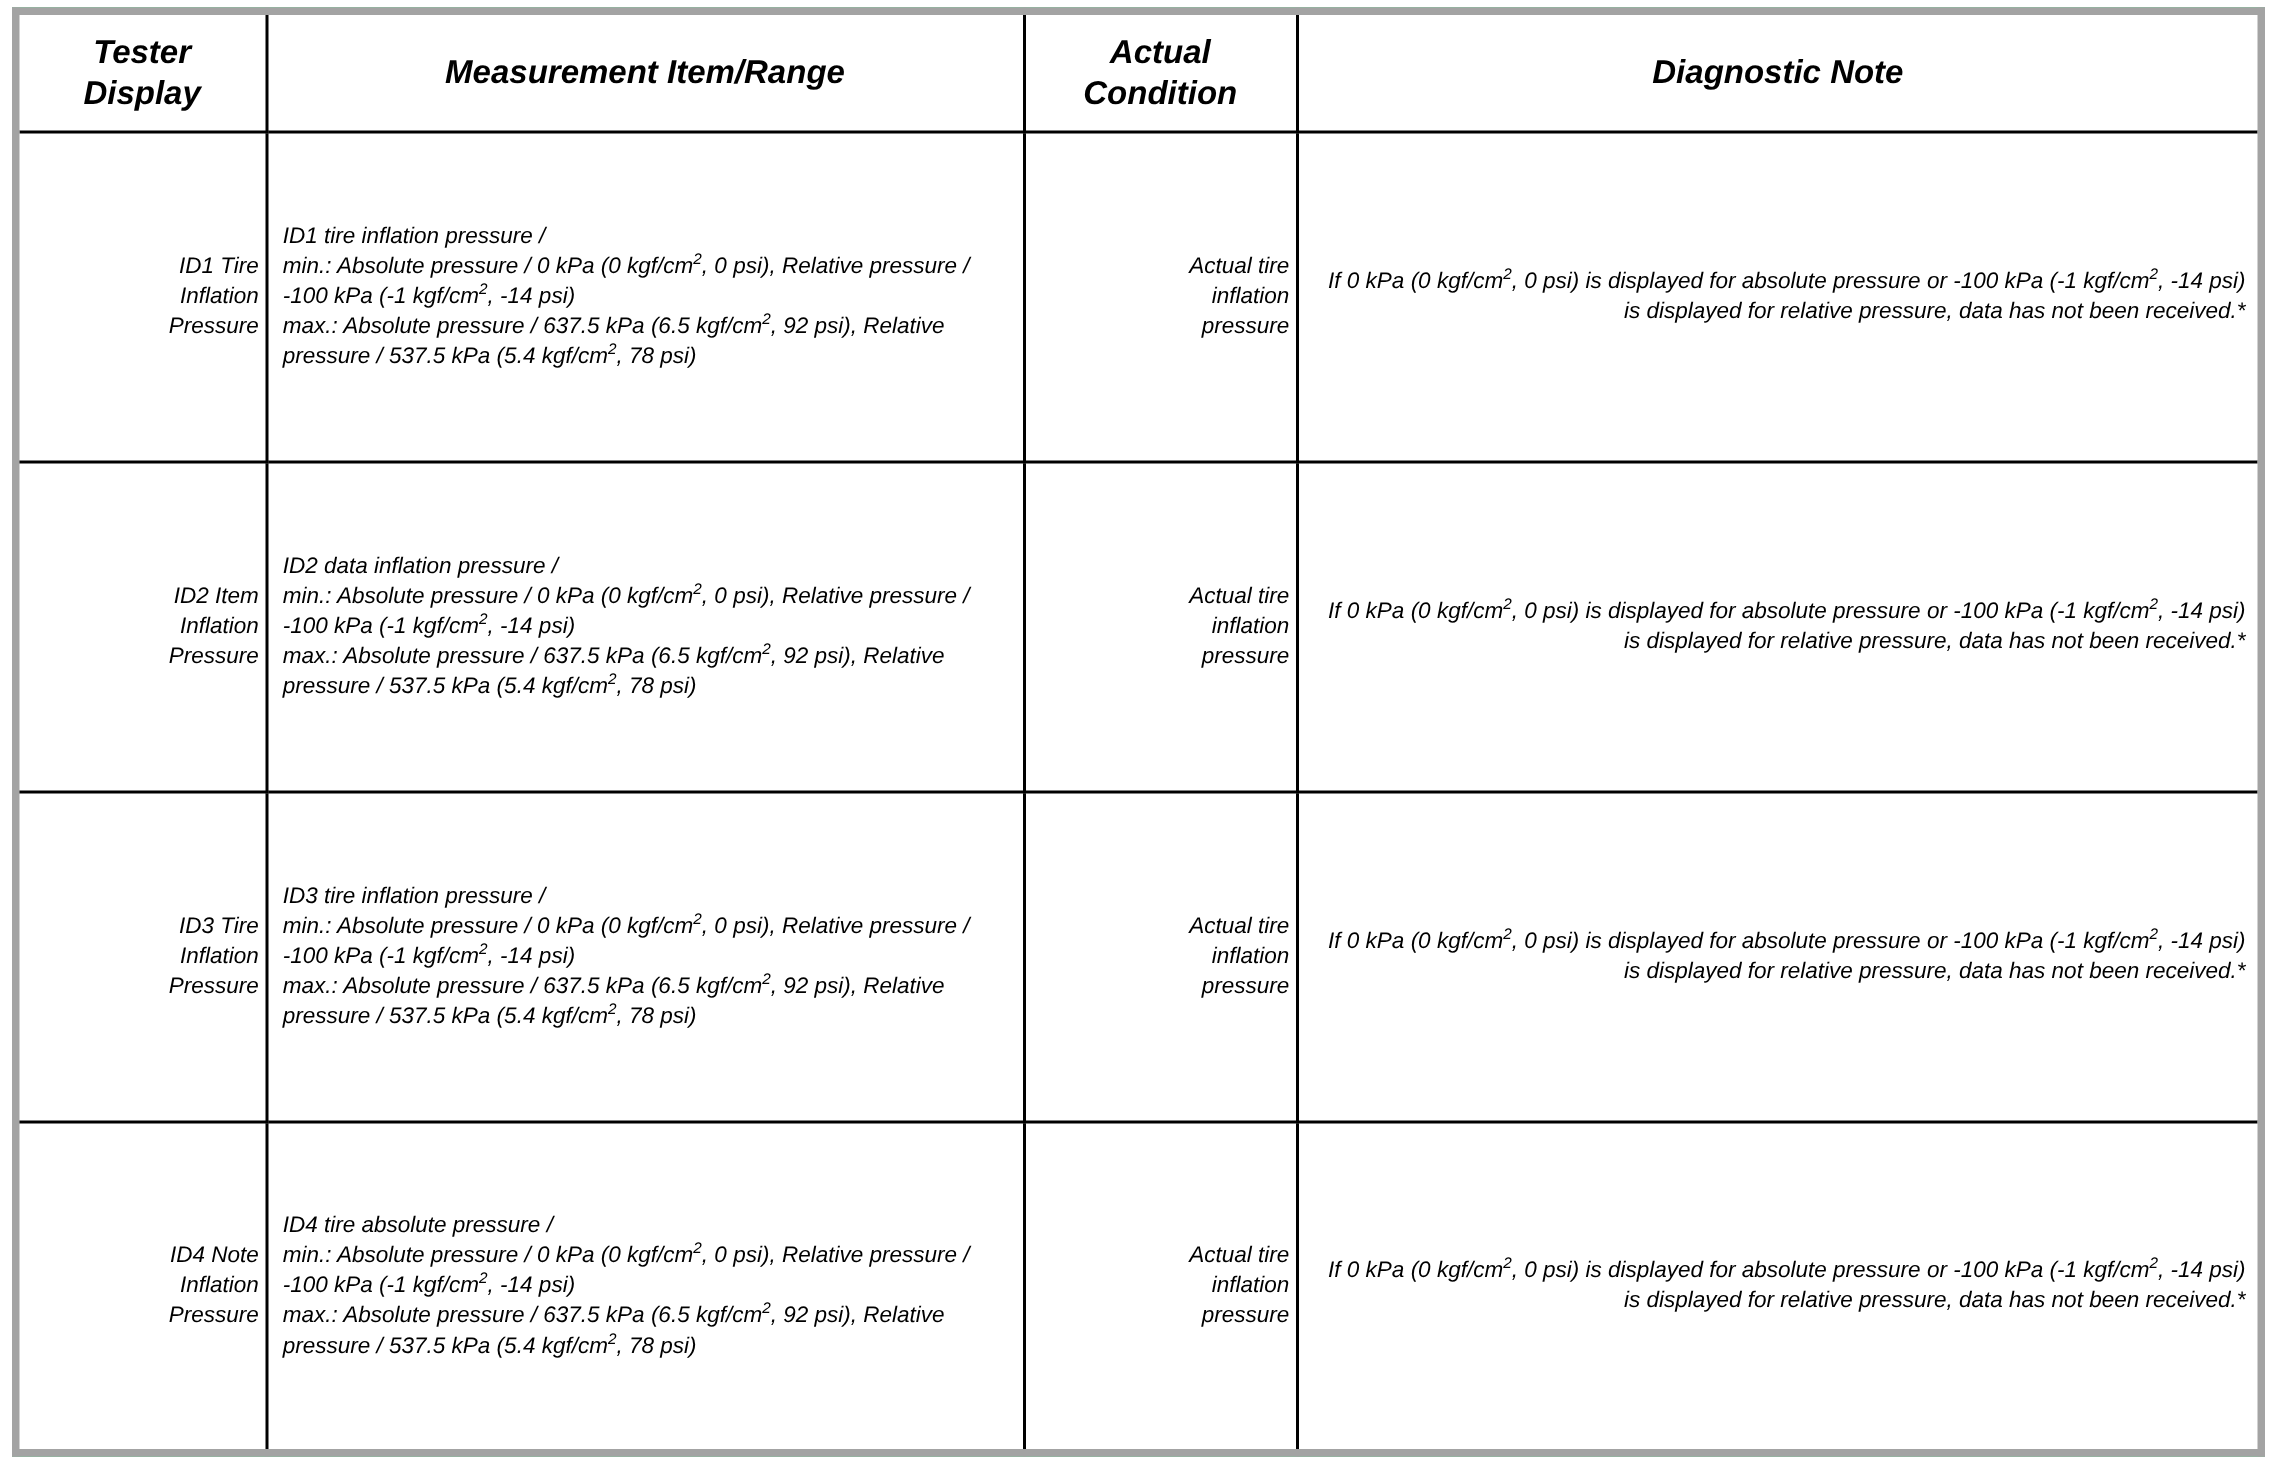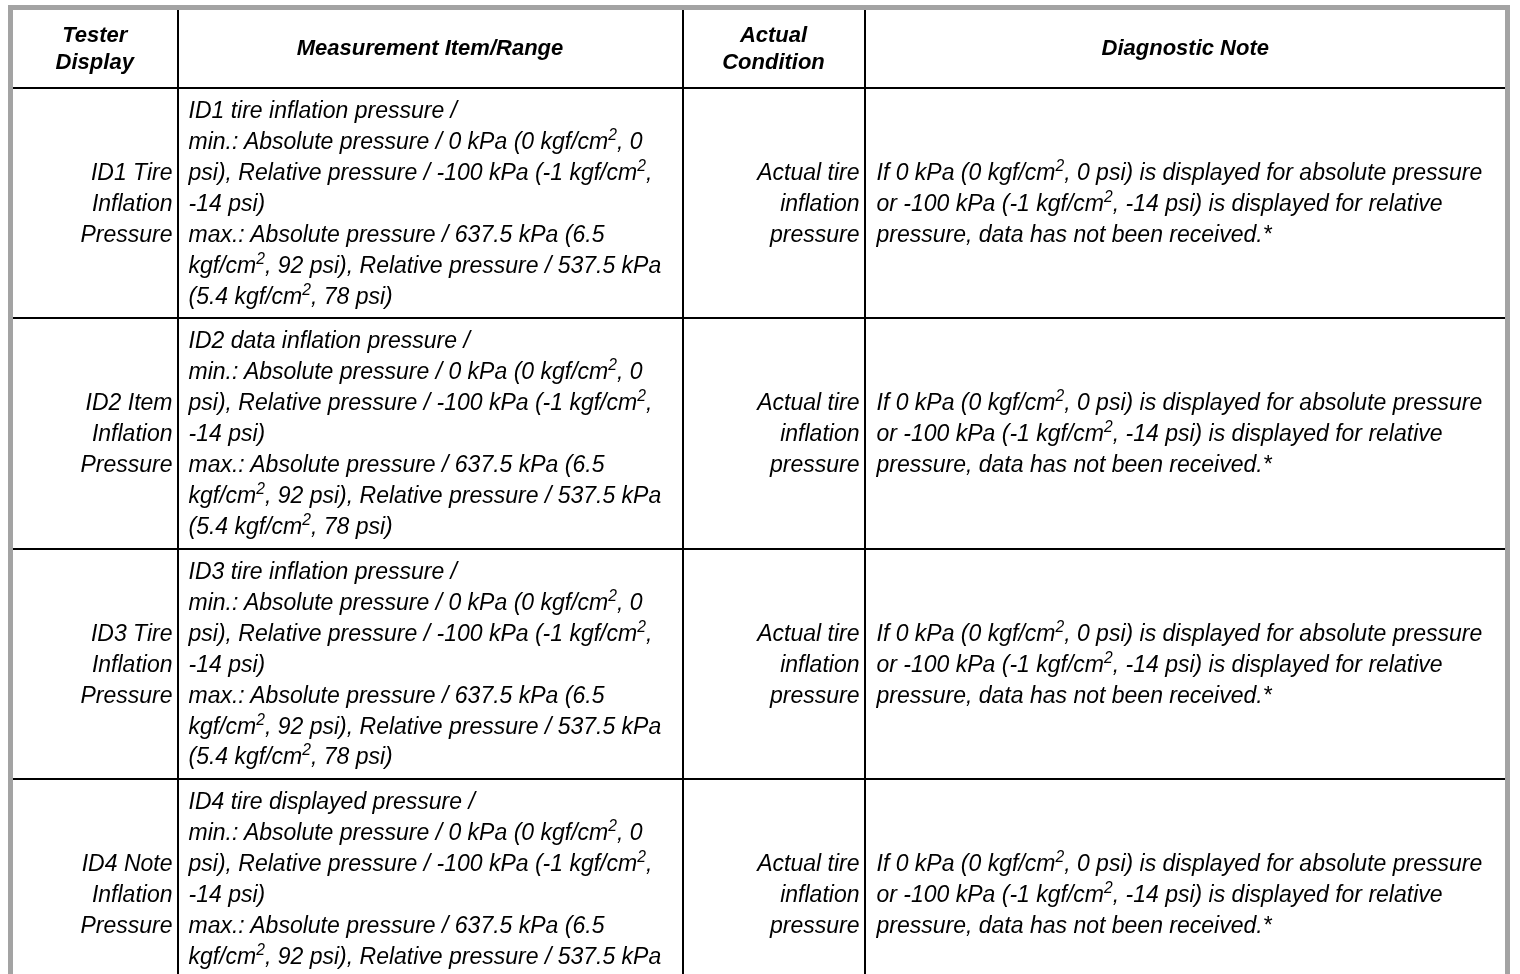--- a/index.html
+++ b/index.html
@@ -58,40 +58,40 @@
   }
   thead th .hdr-inner {
     padding: 2px 6px;
   }
 
   
   tbody tr { height: 220px; }
 
   tbody td .cell {
     padding: 6px 8px;
-    font-size: 23px;
+    font-size: 15px;
     line-height: 1.345;
   }
 
   td.display-cell .cell {
     text-align: right;
     padding: 6px 4px;
   }
   td.item-cell .cell {
     text-align: left;
     padding-left: 10px;
     padding-right: 4px;
   }
   td.normal-cell .cell {
     text-align: right;
     padding-left: 9px;
     padding-right: 4px;
   }
   td.note-cell .cell {
-    text-align: left;
+    text-align: right;
     padding-left: 11px;
     padding-right: 8px;
   }
 
   sup {
     font-size: 0.68em;
     vertical-align: super;
     line-height: 0;
   }
 </style>
@@ -239,21 +239,21 @@
       <tr>
         <td class="display-cell">
           <div class="cell">
             <div>ID4 Note</div>
             <div>Inflation</div>
             <div>Pressure</div>
           </div>
         </td>
         <td class="item-cell">
           <div class="cell">
-            <div>ID4 tire displayed pressure /</div>
+            <div>ID4 tire absolute pressure /</div>
             <div>
               <span>min.:</span><span> Absolute pressure / 0 kPa (0 kgf/cm</span><sup>2</sup><span>, 0 psi), Relative pressure / -100 kPa (-1 kgf/cm</span><sup>2</sup><span>, -14 psi)</span>
             </div>
             <div>
               <span>max.:</span><span> Absolute pressure / 637.5 kPa (6.5 kgf/cm</span><sup>2</sup><span>, 92 psi), Relative pressure / 537.5 kPa (5.4 kgf/cm</span><sup>2</sup><span>, 78 psi)</span>
             </div>
           </div>
         </td>
         <td class="normal-cell">
           <div class="cell">

